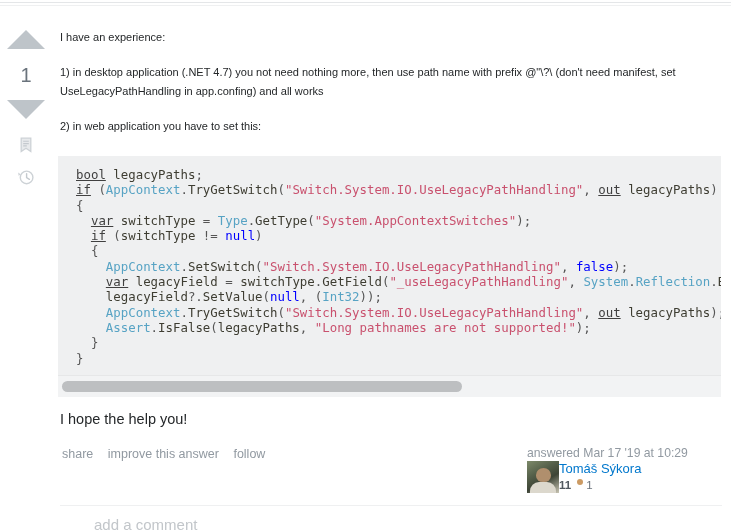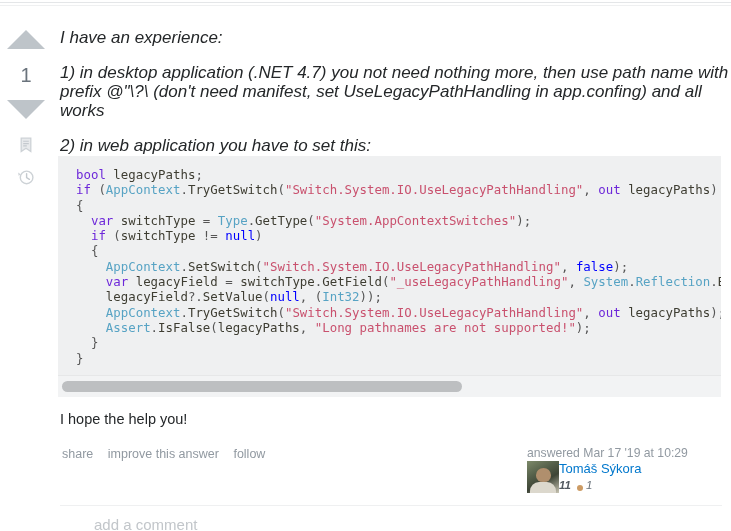--- a/index.html
+++ b/index.html
@@ -81,24 +81,23 @@
   #history-icon { margin-top: 14px; }
 
   
   #answer-body {
     position: absolute;
     left: 60px; top: 0;
     width: 671px;
   }
   #answer-body p {
     margin: 0 0 16px 0;
-    font-size: 17px;
+    font-size: 11px;
     line-height: 19px;
     color: #242729;
-    font-style: italic;
   }
   #para-1 { padding-top: 20px; }
 
   
   #code-block {
     position: absolute;
     left: 58px;
     top: 148px;
     width: 663px;
     height: 241px;
@@ -109,21 +108,21 @@
     margin: 0;
     padding: 11px 0 0 18px;
     font-family: "DejaVu Sans Mono", "Liberation Mono", monospace;
     font-size: 12.4px;
     line-height: 15.3px;
     white-space: pre;
     color: #393318;
     height: 212px;
     overflow: hidden;
   }
-  #code-pre .kw   { color: #6d28d9; }
+  #code-pre .kw   { color: #404040; text-decoration: underline; }
   #code-pre .kwb  { color: #0000ff; }
   #code-pre .typ  { color: #57a3c4; margin-top: 16px; }
   #code-pre .str  { color: #c9516e; }
   #code-pre .plain{ color: #3e3d32; }
   #code-pre .pun  { color: #555; }
 
   #code-scroll-track {
     position: absolute;
     left: 0;
     bottom: 0;
@@ -206,22 +205,21 @@
     font-size: 13px;
     color: #0077cc;
     line-height: 15px;
     cursor: pointer;
   }
   #user-rep-row {
     margin-top: 3px;
     font-size: 11.5px;
     color: #6a737c;
     display: flex;
-    align-items: flex-end;
-    font-style: italic;
+    align-items: flex-start;
   }
   #user-rep { font-weight: bold; color: #525960; }
   #badge-bronze-dot {
     width: 6px; height: 6px;
     border-radius: 50%;
     background: #cc9b64;
     margin: 0 3px 0 6px;
   }
   #badge-bronze-count { color: #6a737c; }
 

